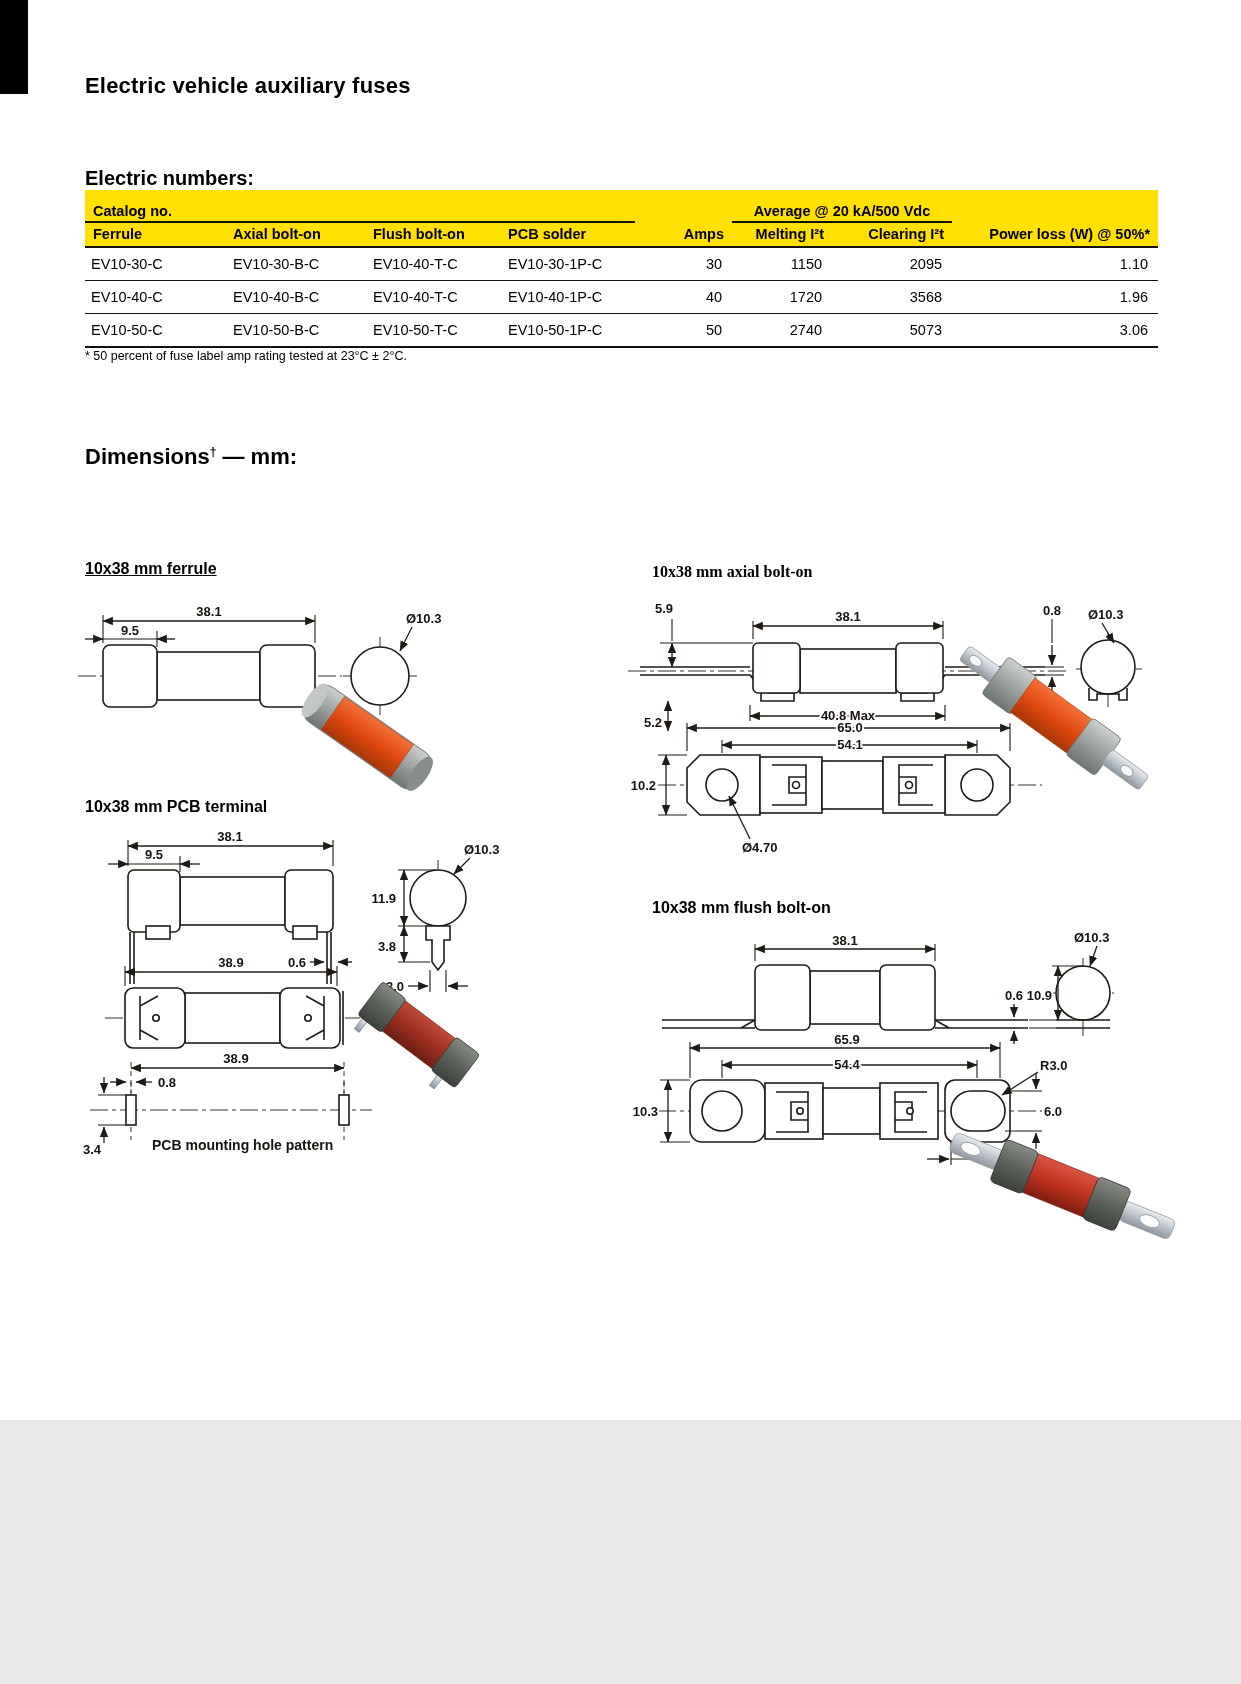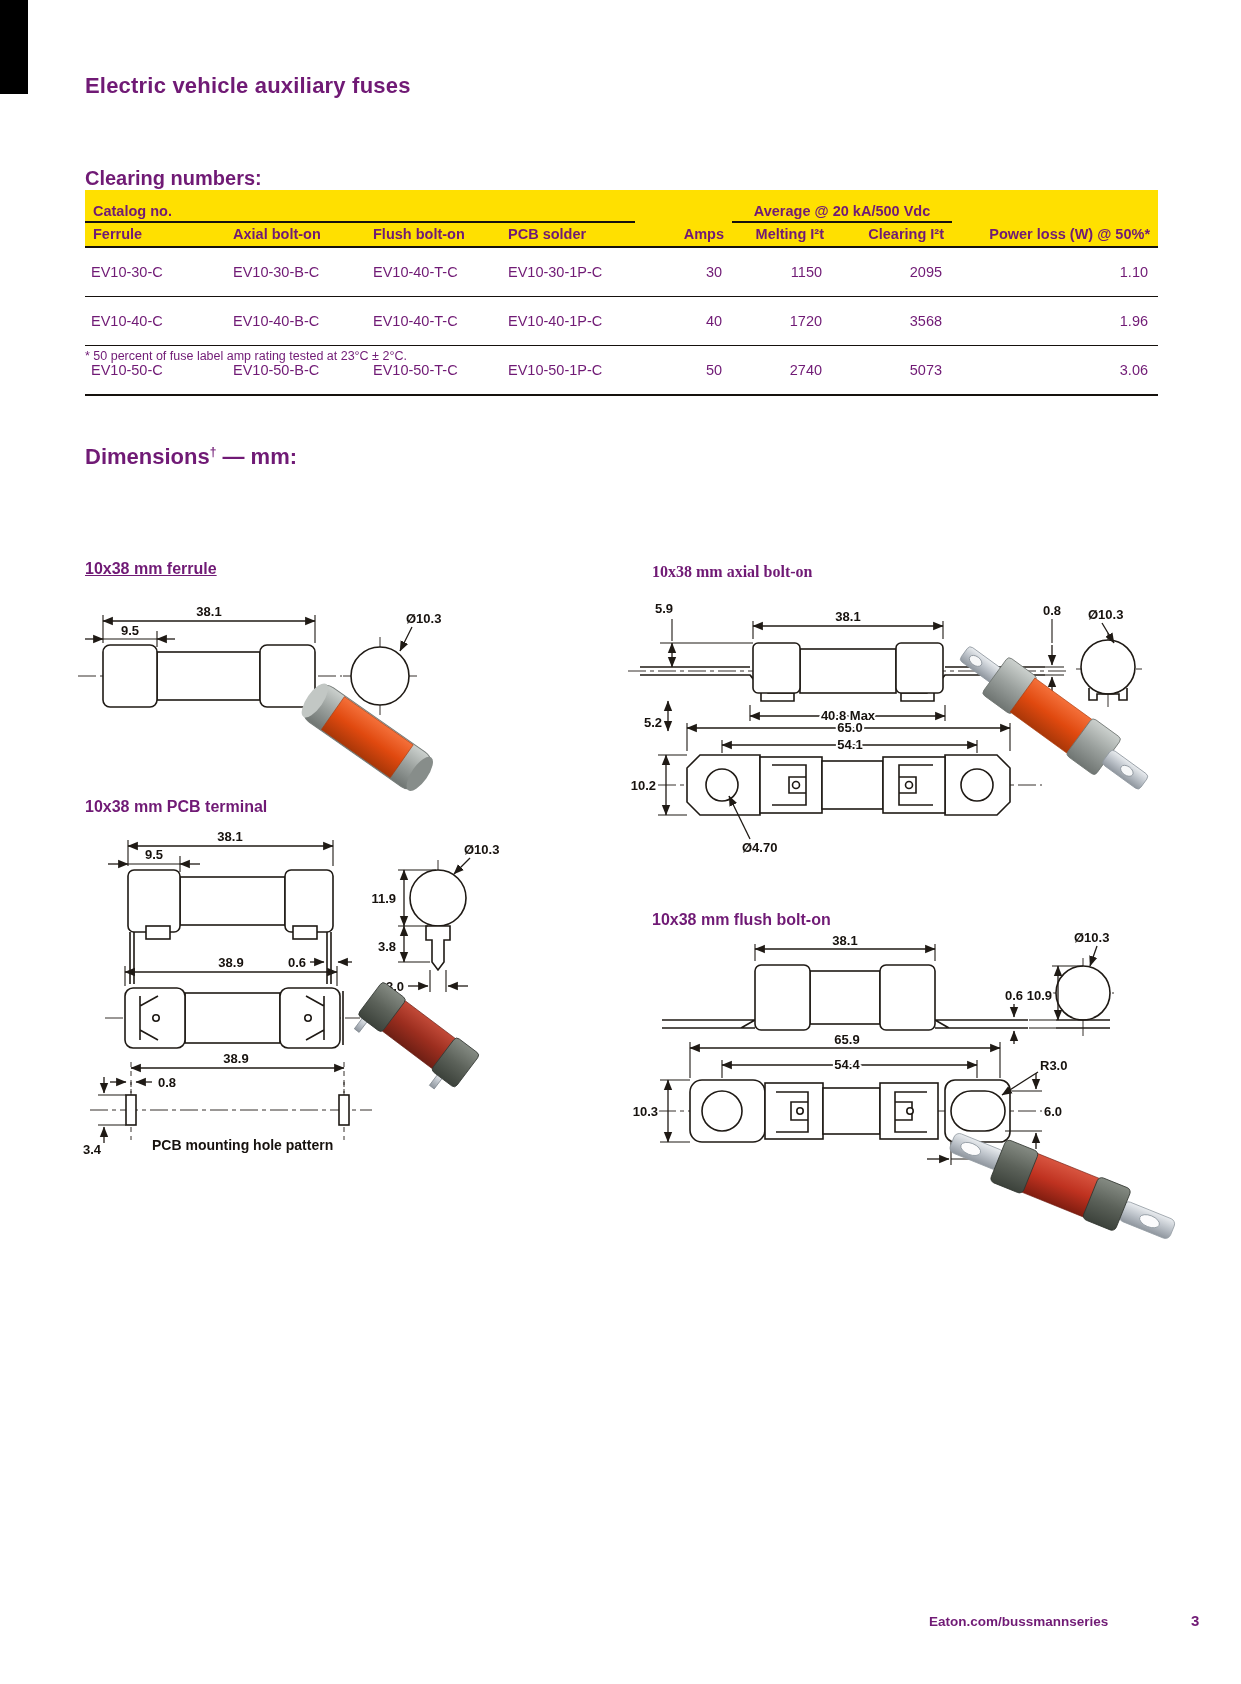--- a/index.html
+++ b/index.html
@@ -1,39 +1,39 @@
 <!DOCTYPE html>
 <html><head>
 <meta charset="utf-8">
 <style>
   html,body { margin:0; padding:0; background:#e9e9e9; }
   .page {
-    position:relative; width:1241px; height:1684px; margin:0 auto;
+    position:relative; width:1241px; height:1420px; margin:0 auto;
     background:#ffffff; overflow:hidden;
-    font-family:"Liberation Sans", sans-serif; color:#701a75;
+    font-family:"Liberation Sans", sans-serif; color:#000000;
   }
   .corner-mark { position:absolute; left:0; top:0; width:28px; height:94px; background:#000; }
   .page-title { position:absolute; left:85px; top:58px; font-size:22px; font-weight:bold; letter-spacing:0.2px; }
   .sec-heading { position:absolute; font-size:20px; font-weight:bold; }
   .sub-heading { position:absolute; font-size:16px; font-weight:bold; }
   sup.dg { font-size:12px; }
 
   
   .cat-table {
     position:absolute; left:85px; top:190px; width:1073px;
     border-collapse:collapse; table-layout:fixed;
     border-bottom:2.6px solid #15110d;
   }
   .cat-table th, .cat-table td { font-size:14.5px; overflow:hidden; white-space:nowrap; }
   .cat-table thead th { background:#ffe000; font-weight:bold; text-align:left; vertical-align:bottom; }
   .cat-table thead tr.grp-row th { padding:13px 0 0 0; }
   .grp { border-bottom:2.6px solid #15110d; padding:0 0 2px 8px; font-weight:bold; }
   .grp.center { text-align:center; padding-left:0; }
   .cat-table thead tr.col-row th { padding:3px 8px 4px 8px;margin-top:24px; }
-  .cat-table tbody td { padding:16px 8px; }
+  .cat-table tbody td { padding:8px 8px; }
   .cat-table tbody tr { border-top:1.4px solid #15110d; }
   .cat-table tbody tr:first-child { border-top:2.6px solid #15110d; }
   .cat-table .r { text-align:right; padding-right:10px; }
   .cat-table td:first-child, .cat-table th:first-child { padding-left:6px; }
   .footnote { position:absolute; left:85px; top:349px; font-size:12.5px; }
 
   
   svg.draw { position:absolute; }
   .ln  { fill:#ffffff; stroke:#1f1a15; stroke-width:1.6; }
   .lnf { fill:none;    stroke:#1f1a15; stroke-width:1.6; }
@@ -93,21 +93,21 @@
           <stop offset="0.5" stop-color="#5c625a"></stop>
           <stop offset="1" stop-color="#3c423b"></stop>
       </linearGradient>
     </defs>
   </svg>
 
   <div class="corner-mark"></div>
 
   <h1 class="page-title">Electric vehicle auxiliary fuses</h1>
 
-  <h2 class="sec-heading" style="left:85px; top:150px;">Clearing numbers:</h2>
+  <h2 class="sec-heading" style="left:85px; top:150px;">Electric numbers:</h2>
 
   <table class="cat-table">
     <colgroup>
       <col style="width:140px">
         <col style="width:140px">
         <col style="width:135px">
         <col style="width:135px">
       <col style="width:97px">
         <col style="width:100px">
         <col style="width:120px">
@@ -169,21 +169,21 @@
     </tbody>
   </table>
 
   <div class="footnote">*   50 percent of fuse label amp rating tested at 23°C ± 2°C.</div>
 
   <h2 class="sec-heading" style="left:85px; top:426px; font-size:22px;"><span>Dimensions</span><sup class="dg">†</sup><span> — mm:</span></h2>
 
   <div class="sub-heading" style="left:85px; top:560px;text-decoration:underline;">10x38 mm ferrule</div>
   <div class="sub-heading" style="left:652px; top:563px;font-family:Liberation Serif, serif;">10x38 mm axial bolt-on</div>
   <div class="sub-heading" style="left:85px; top:798px;">10x38 mm PCB terminal</div>
-  <div class="sub-heading" style="left:652px; top:899px;margin-top:12px;">10x38 mm flush bolt-on</div>
+  <div class="sub-heading" style="left:652px; top:899px;">10x38 mm flush bolt-on</div>
 
   <svg class="draw" style="left:60px; top:585px;" width="470" height="215" viewBox="0 0 470 215">
     <path class="thin" d="M43,58 V30 M255,58 V30 M97,62 V46"></path>
     <line class="dim" x1="43" y1="36" x2="255" y2="36" marker-start="url(#arr)" marker-end="url(#arr)"></line>
     <text class="dt" x="149" y="31">38.1</text>
     <line class="dim" x1="25" y1="54" x2="43" y2="54" marker-end="url(#arr)"></line>
     <line class="dim" x1="115" y1="54" x2="97" y2="54" marker-end="url(#arr)"></line>
     <line class="thin" x1="43" y1="54" x2="97" y2="54"></line>
     <text class="dt" x="70" y="50">9.5</text>
     <line class="cl" x1="18" y1="91" x2="282" y2="91"></line>

